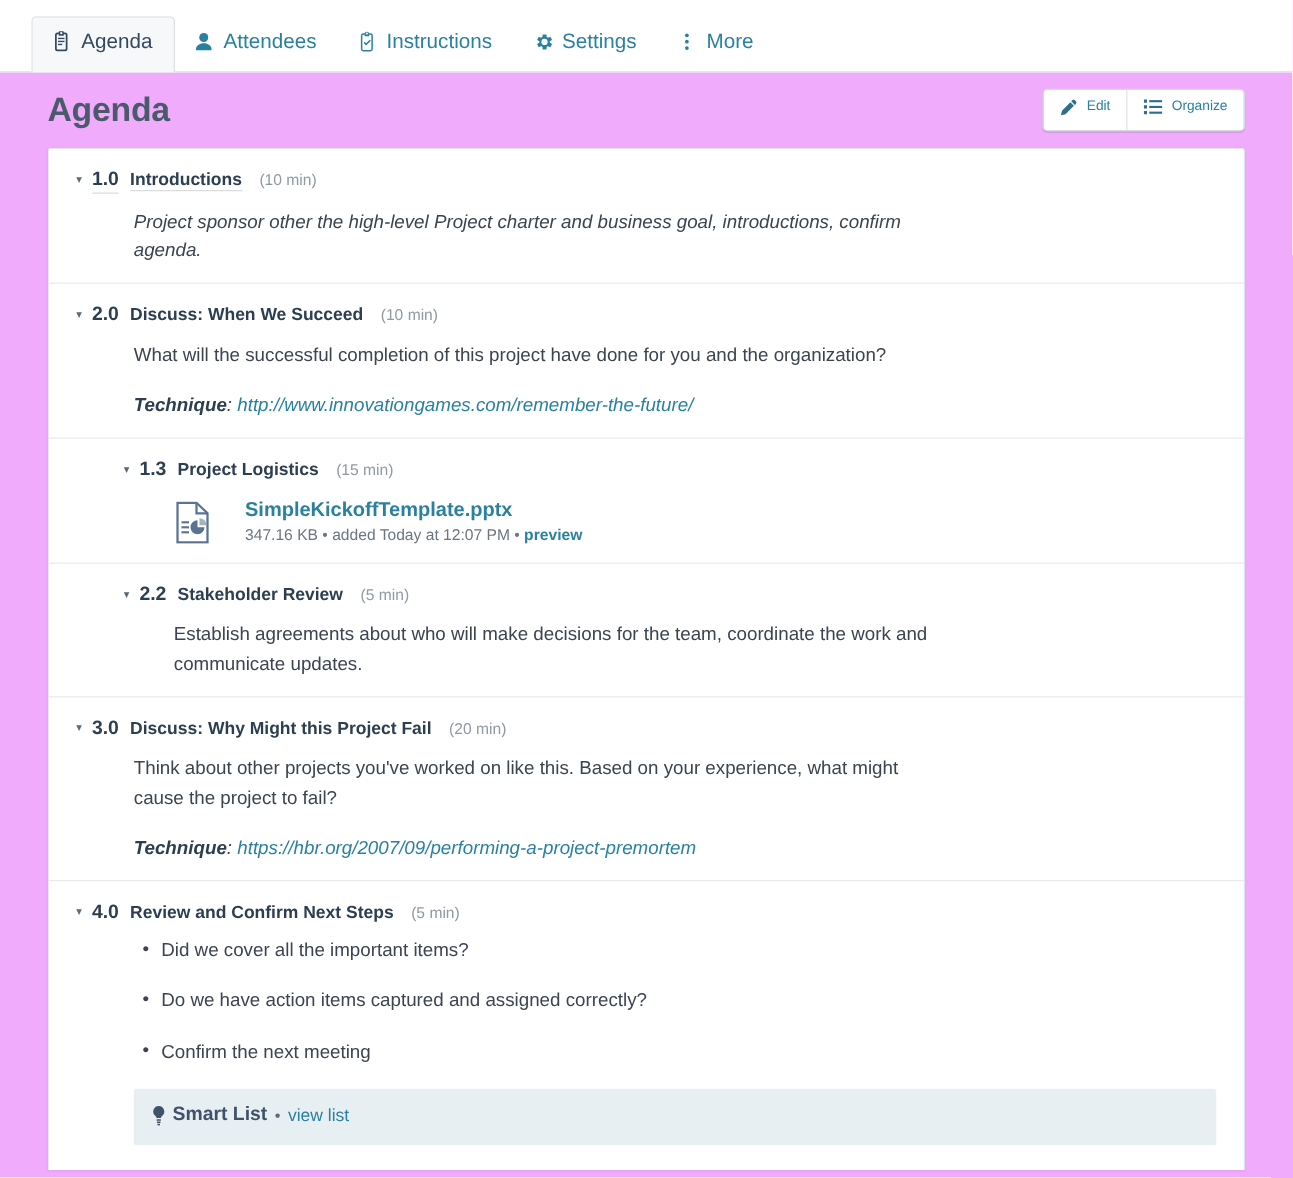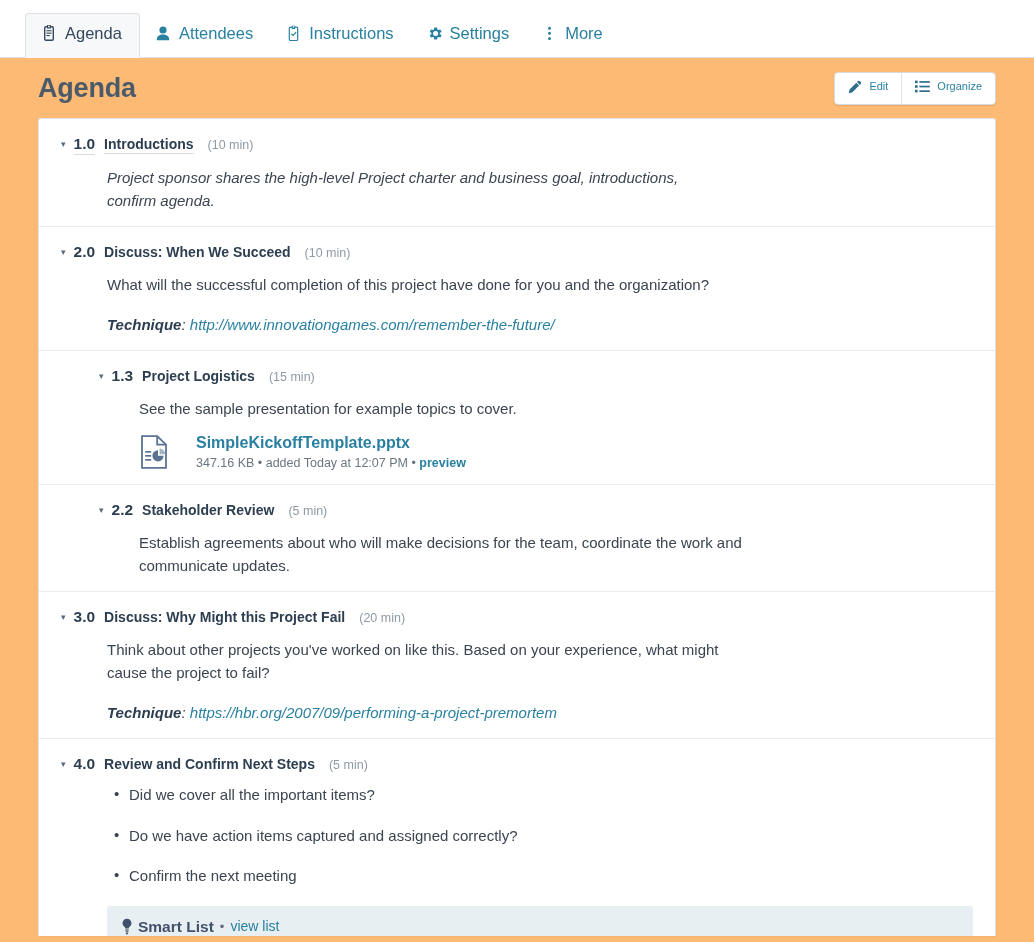--- a/index.html
+++ b/index.html
@@ -14,21 +14,21 @@
     font-family: "Liberation Sans", sans-serif;
     font-size: 15px;
     color: #333333;
     overflow: hidden;
   }
 
   .page {
     position: relative;
     width: 1034px;
     height: 942px;
-    background: #fdba74;
+    background: #f0abfc;
     box-sizing: border-box;
   }
 
   
   .tabbar {
     position: relative;
     height: 58px;
     background: #ffffff;
     border-bottom: 1px solid #dcdfe3;
     padding-left: 25px;
@@ -359,21 +359,21 @@
   <div class="panel">
 
     <div class="item first">
       <div class="ihead">
         <span class="caret">▾</span>
         <span class="inum">1.0</span>
         <span class="ititle">Introductions</span>
         <span class="idur">(10 min)</span>
       </div>
       <div class="ibody">
-        <p class="p italic">Project sponsor shares the high-level Project charter and business goal, introductions, confirm agenda.</p>
+        <p class="p italic">Project sponsor other the high-level Project charter and business goal, introductions, confirm agenda.</p>
       </div>
     </div>
 
     <div class="item">
       <div class="ihead">
         <span class="caret">▾</span>
         <span class="inum">2.0</span>
         <span class="ititle">Discuss: When We Succeed</span>
         <span class="idur">(10 min)</span>
       </div>
@@ -384,21 +384,20 @@
     </div>
 
     <div class="item sub">
       <div class="ihead">
         <span class="caret">▾</span>
         <span class="inum">1.3</span>
         <span class="ititle">Project Logistics</span>
         <span class="idur">(15 min)</span>
       </div>
       <div class="ibody">
-        <p class="p">See the sample presentation for example topics to cover.</p>
         <div class="file">
           <span class="fileicon">
             <svg width="30" height="34" viewBox="0 0 30 34">
               <path d="M3 1.2h15.2L27 9.6v23.2H3z" fill="#ffffff" stroke="#5a7392" stroke-width="1.8"></path>
               <path d="M18.2 1.2V9.6H27" fill="none" stroke="#5a7392" stroke-width="1.8"></path>
               <rect x="6.2" y="16" width="6" height="1.7" fill="#5a7392"></rect>
               <rect x="6.2" y="20" width="6" height="1.7" fill="#5a7392"></rect>
               <rect x="6.2" y="24" width="6" height="1.7" fill="#5a7392"></rect>
               <path d="M19 15.2a5.6 5.6 0 1 0 5.6 5.6H19z" fill="#5a7392"></path>
               <path d="M20.6 13.6v5.6h5.6a5.6 5.6 0 0 0-5.6-5.6z" fill="#5a7392" opacity="0.55"></path>

